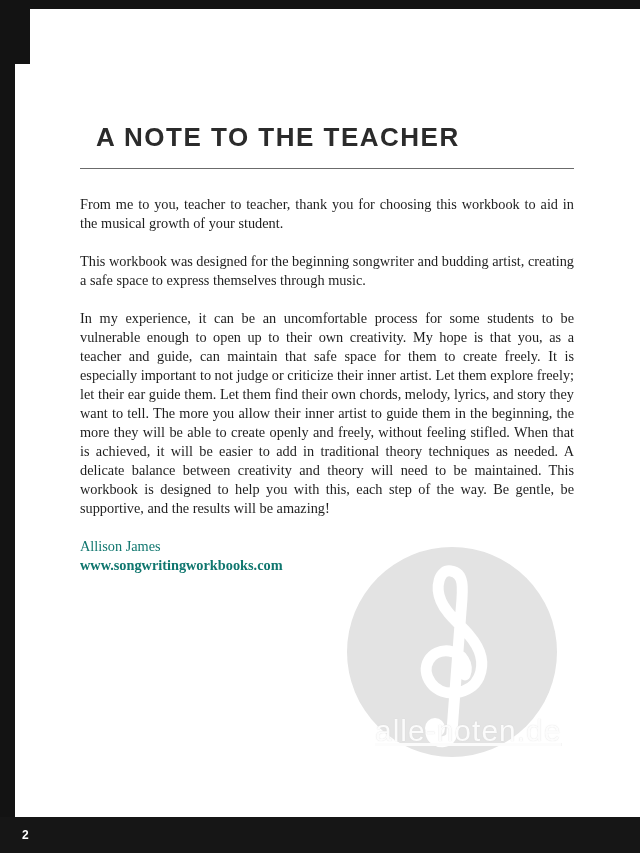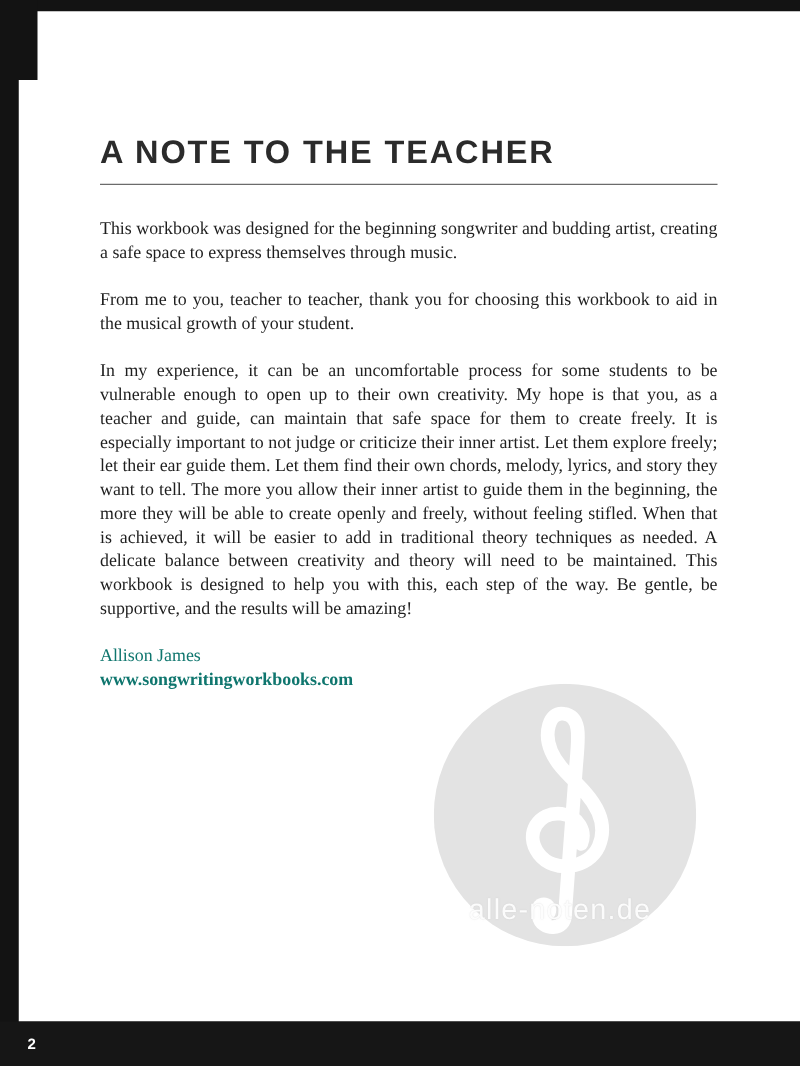--- a/index.html
+++ b/index.html
@@ -48,34 +48,35 @@
     position: absolute;
     left: 347px; top: 547px;
     width: 210px; height: 210px;
     z-index: 0;
   }
   .watermark-text {
     position: absolute;
     left: 375px; top: 714px;
     z-index: 1;
     font-family: "Liberation Sans", sans-serif;
-    font-size: 23px;
+    font-size: 30px;
     letter-spacing: 1px;
     color: rgba(255,255,255,0.92);
     text-shadow: 0 0 1px rgba(190,190,190,0.6);
+    text-decoration: underline;
   }
   
   .content {
     position: absolute;
     left: 80px; top: 106px;
     width: 494px;
     z-index: 2;
   }
   .title {
-    margin: 0;
+    margin: 16px;
     font-family: "Liberation Sans", sans-serif;
     font-weight: 700;
     font-size: 26px;
     line-height: 30px;
     letter-spacing: 1.5px;
     color: #2b2b2b;
   }
   .divider {
     border: none;
     border-top: 1px solid #6b6b6b;
@@ -114,22 +115,22 @@
       <circle cx="88" cy="181" r="10" fill="#ffffff"></circle>
     </svg>
   </div>
   <div class="watermark-text">alle-noten.de</div>
 
   <div class="content">
     <h1 class="title">A NOTE TO THE TEACHER</h1>
     <hr class="divider">
 
     <div class="body-text">
+      <p>From me to you, teacher to teacher, thank you for choosing this workbook to aid in the musical growth of your student.</p>
       <p>This workbook was designed for the beginning songwriter and budding artist, creating a safe space to express themselves through music.</p>
-      <p>From me to you, teacher to teacher, thank you for choosing this workbook to aid in the musical growth of your student.</p>
       <p>In my experience, it can be an uncomfortable process for some students to be vulnerable enough to open up to their own creativity. My hope is that you, as a teacher and guide, can maintain that safe space for them to create freely. It is especially important to not judge or criticize their inner artist. Let them explore freely; let their ear guide them. Let them find their own chords, melody, lyrics, and story they want to tell. The more you allow their inner artist to guide them in the beginning, the more they will be able to create openly and freely, without feeling stifled.  When that is achieved, it will be easier to add in traditional theory techniques as needed. A delicate balance between creativity and theory will need to be maintained. This workbook is designed to help you with this, each step of the way. Be gentle, be supportive, and the results will be amazing!</p>
     </div>
 
     <div class="signature">
       <div class="name">Allison James</div>
       <div class="site">www.songwritingworkbooks.com</div>
     </div>
   </div>
 
   <div class="bottom-bar"></div>

